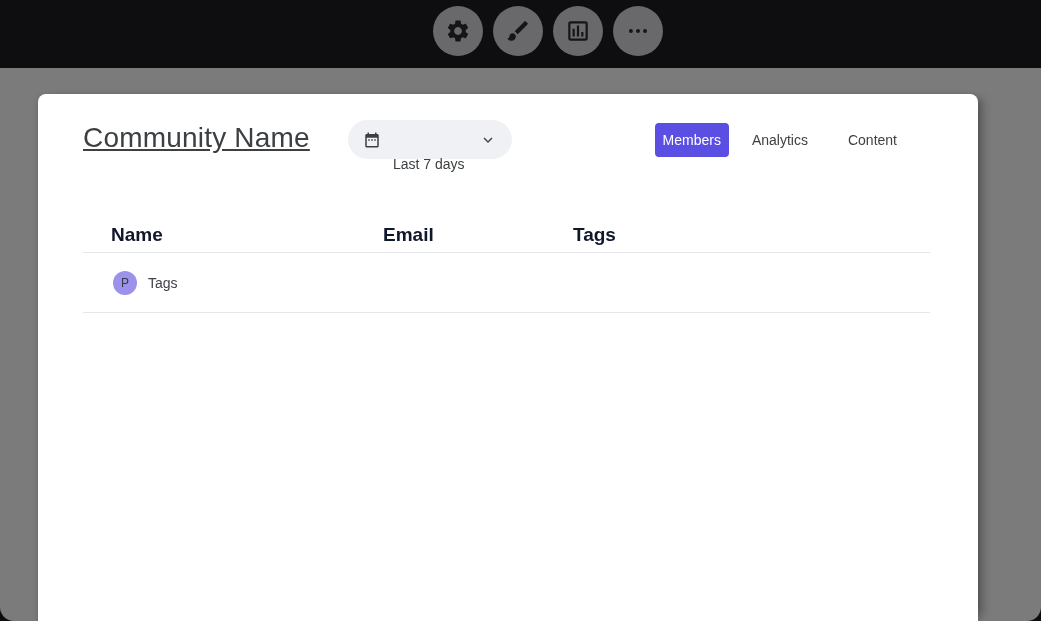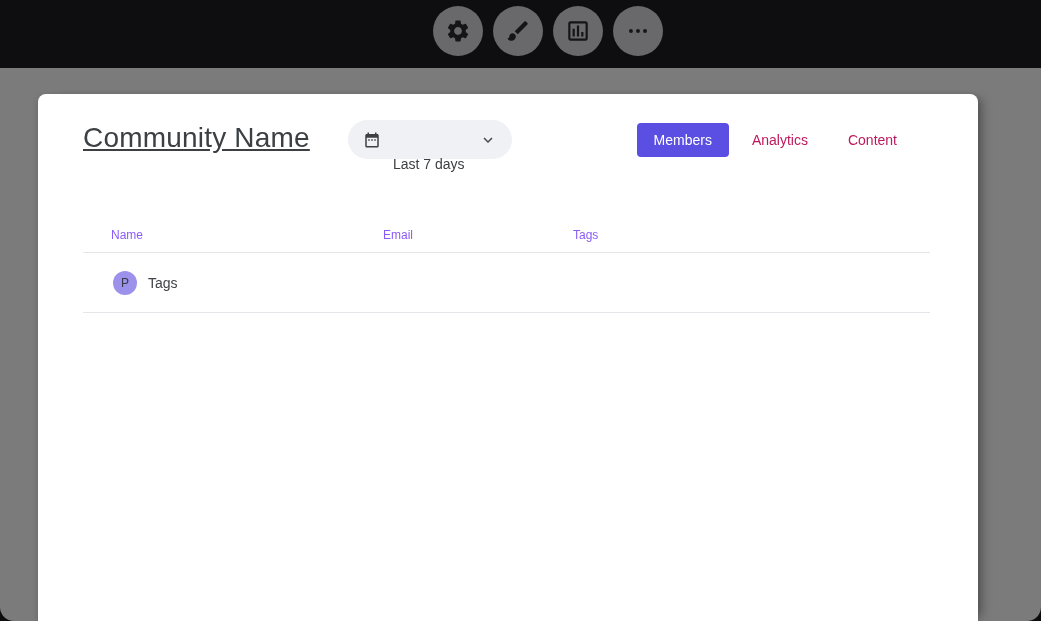--- a/index.html
+++ b/index.html
@@ -68,41 +68,41 @@
   .date-pill .chev-icon { width: 18px; height: 18px; fill: #45484d; margin-left: 2px; }
 
   
   .tabs {
     position: absolute; top: 29px; right: 61px;
     display: flex; align-items: center;
   }
   .tab {
     border: none; background: transparent;
     font-family: inherit; font-size: 14px;
-    color: #be185d; cursor: pointer;
+    color: #404040; cursor: pointer;
     height: 34px; padding: 0 20px;
   }
   .tab.active {
     background: #5b4fe3; color: #ffffff;
-    border-radius: 4px; padding: 0 17px;
+    border-radius: 4px; padding: 0 8px;
     margin-right: 3px;
   }
 
   
   .table {
     position: absolute; left: 45px; top: 124px;
     width: 847px;
   }
   .thead {
     display: flex; align-items: center;
     height: 34px;
     border-bottom: 1px solid #e5e6e9;
   }
   .th {
-    font-size: 12px; font-weight: normal; color: #8b5cf6;
+    font-size: 19px; font-weight: bold; color: #0f172a;
   }
   .col-name { width: 266px; box-sizing: border-box; padding-left: 28px; }
   .col-email { width: 224px; box-sizing: border-box; padding-left: 34px; }
   .col-tags { flex: 1; }
   .trow {
     display: flex; align-items: center;
     height: 59px;
     border-bottom: 1px solid #e5e6e9;
     cursor: pointer;
   }

